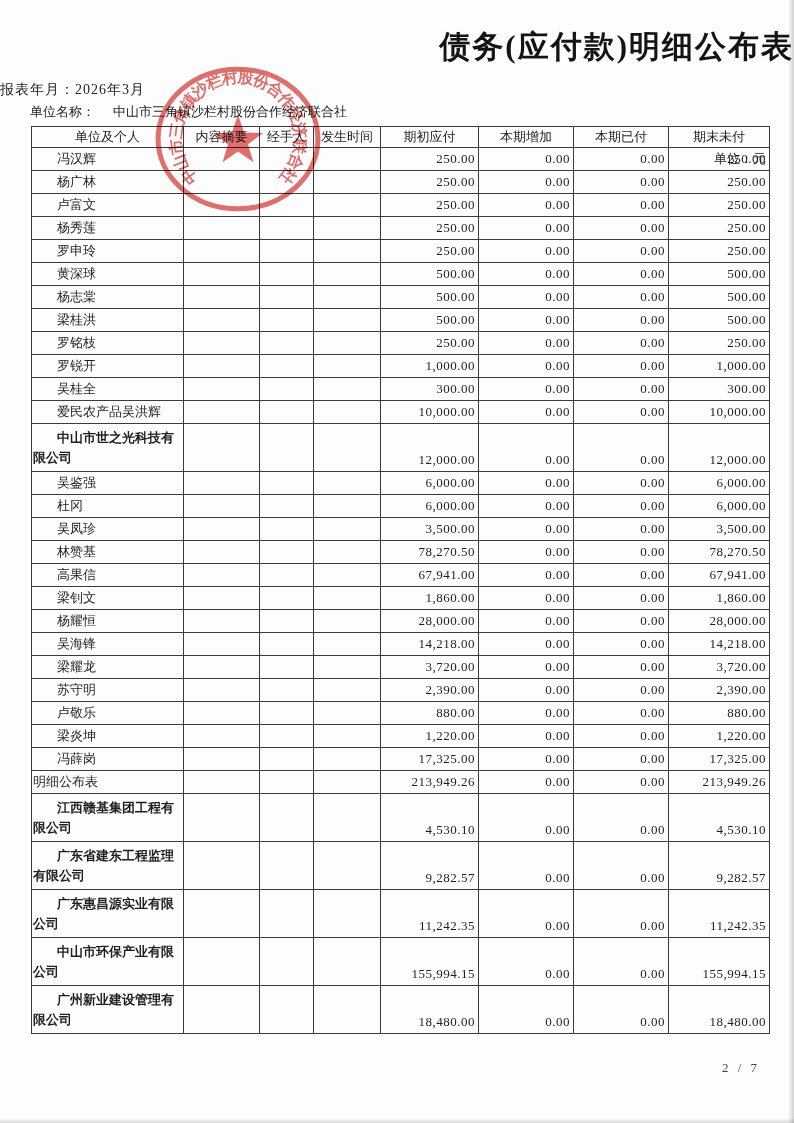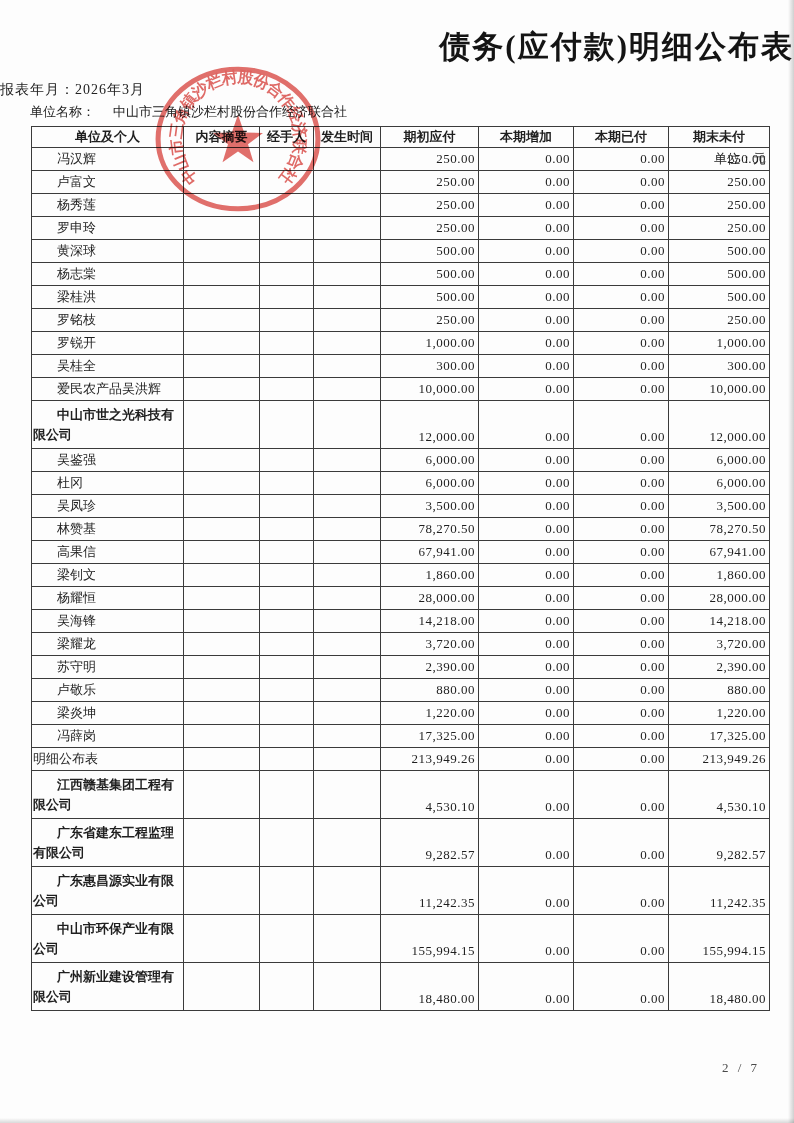--- a/index.html
+++ b/index.html
@@ -29,21 +29,21 @@
 
   table.debt {
     position:absolute; left:31px; top:126px; width:738px;
     border-collapse:collapse; table-layout:fixed;
     font-size:13px; color:#1f1f1f;
   }
   table.debt th, table.debt td {
     border:1px solid #3b3b3b; overflow:hidden; line-height:1.55;
   }
   table.debt th {
-    height:21px; font-weight:bold; text-align:center; padding:0 2px;
+    height:21px; font-weight:normal; text-align:center; padding:0 2px;
   }
   table.debt td { height:23px; }
   tr.tall td { height:48px; }
   td.c-name { text-align:left; padding:0 2px 0 1px; vertical-align:middle; }
   td.c-name.indent { text-indent:24px; }
   tr.tall td.c-name { vertical-align:middle;font-weight:bold; }
   td.c-num {
     text-align:right; padding:0 3px 1px 0; vertical-align:bottom;
     letter-spacing:0.5px; font-family:"Liberation Serif","DejaVu Serif",serif;
   }
@@ -102,20 +102,30 @@
           <td class="c-name indent">冯汉辉</td>
           <td class="c-empty"></td>
           <td class="c-empty"></td>
           <td class="c-empty"></td>
           <td class="c-num">250.00</td>
           <td class="c-num">0.00</td>
           <td class="c-num">0.00</td>
           <td class="c-num">250.00</td>
         </tr>
         <tr>
+          <td class="c-name indent">杨广林</td>
+          <td class="c-empty"></td>
+          <td class="c-empty"></td>
+          <td class="c-empty"></td>
+          <td class="c-num">250.00</td>
+          <td class="c-num">0.00</td>
+          <td class="c-num">0.00</td>
+          <td class="c-num">250.00</td>
+        </tr>
+        <tr>
           <td class="c-name indent">卢富文</td>
           <td class="c-empty"></td>
           <td class="c-empty"></td>
           <td class="c-empty"></td>
           <td class="c-num">250.00</td>
           <td class="c-num">0.00</td>
           <td class="c-num">0.00</td>
           <td class="c-num">250.00</td>
         </tr>
         <tr>

